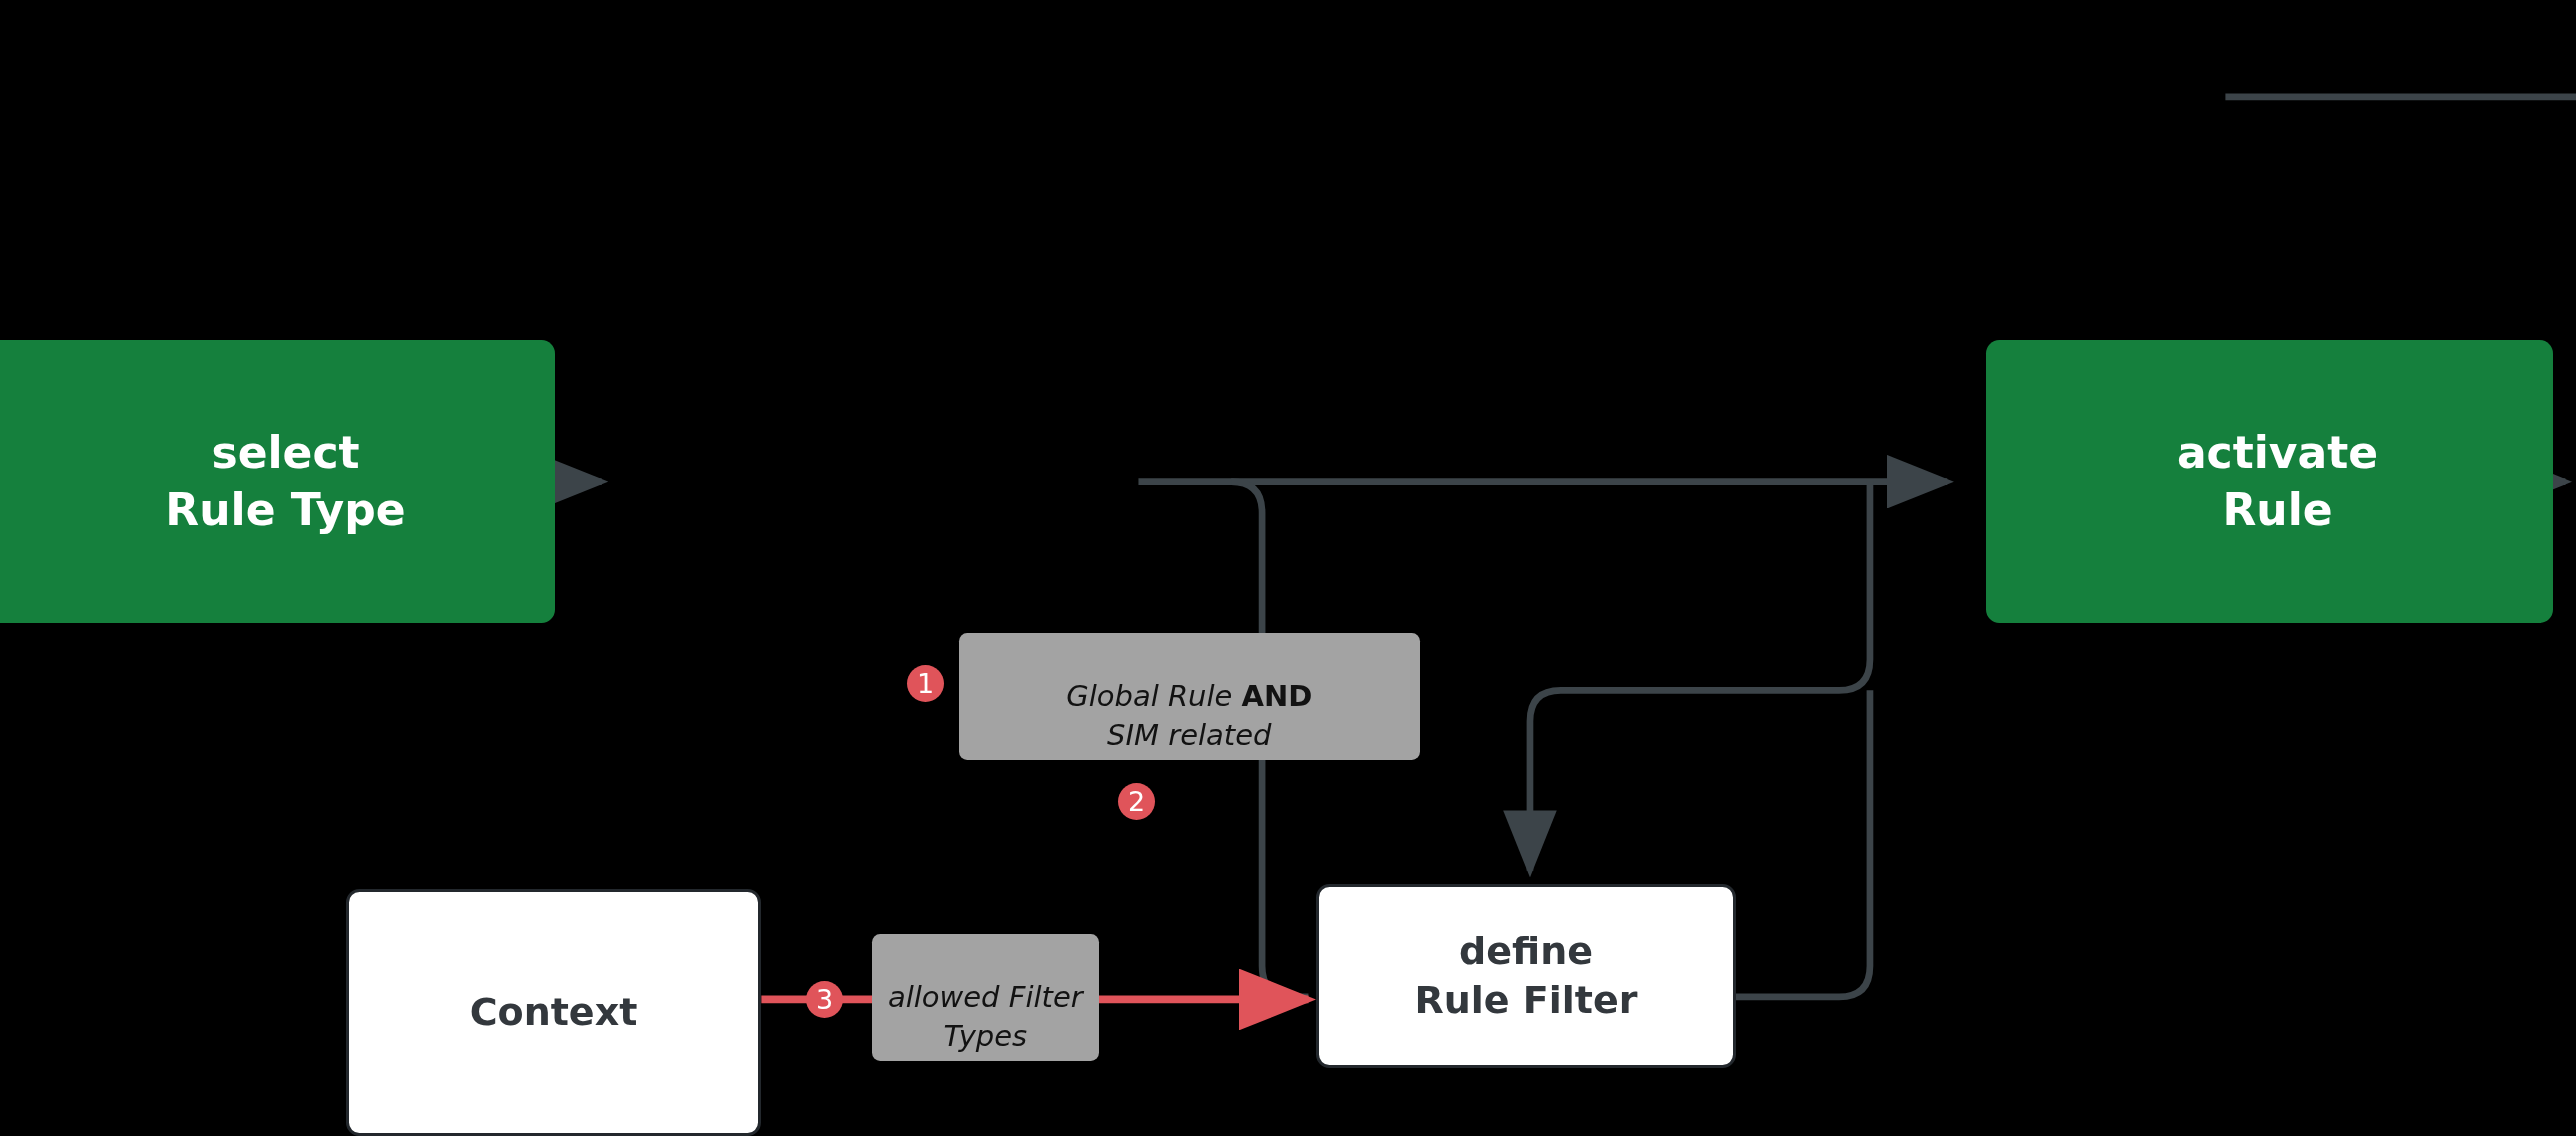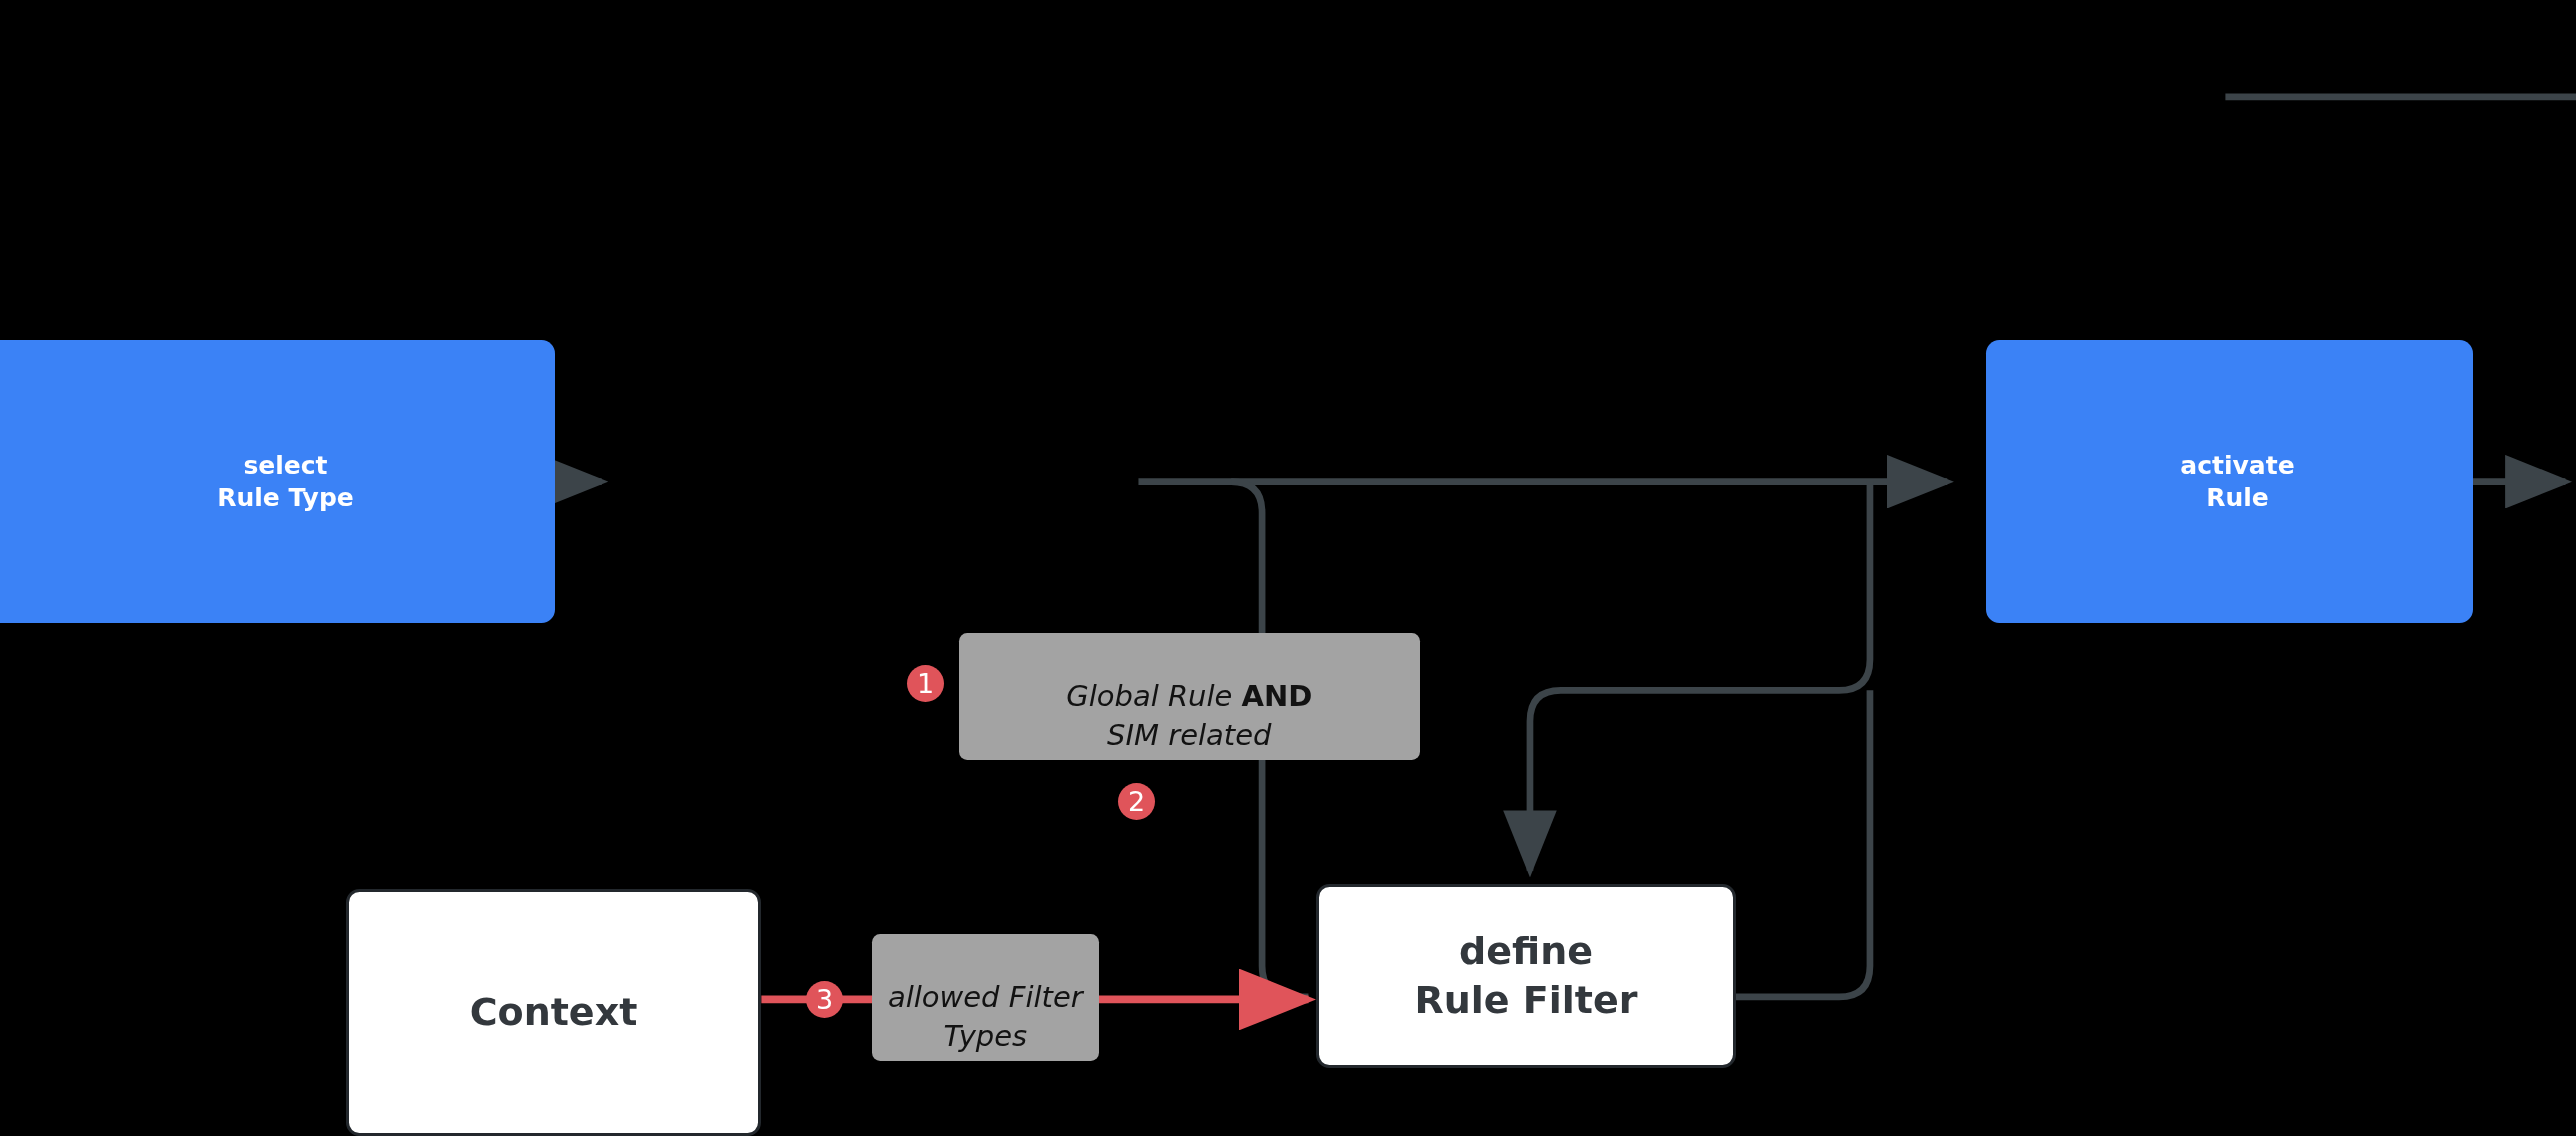--- a/index.html
+++ b/index.html
@@ -3,21 +3,21 @@
 <meta charset="utf-8">
 <style>
   html,body{margin:0;padding:0;background:#000;}
   #stage{position:relative;width:3709px;height:1136px;background:#000;overflow:hidden;
          font-family:"DejaVu Sans", sans-serif;}
   svg.edges{position:absolute;left:0;top:0;width:3709px;height:1136px;overflow:visible;}
 
   .node{position:absolute;box-sizing:border-box;display:flex;align-items:center;
         justify-content:center;text-align:center;border-radius:13.4px;
         font-weight:700;line-height:1.28;}
-  .node.teal{background:#3b82f6;color:#ffffff;font-size:25px;padding-left:16px;}
+  .node.teal{background:#15803d;color:#ffffff;font-size:44px;padding-left:16px;}
   .node.white{background:#ffffff;color:#33383d;font-size:38px;border:3.1px solid #23282d;}
   .node .lbl{white-space:pre-line;padding:0 13.4px;}
 
   .edge-label{position:absolute;background:#a3a3a3;color:#121212;
               font-size:29px;font-style:italic;border-radius:8.2px;
               padding:5.2px 11.3px;line-height:1.34;text-align:center;white-space:pre-line;}
   .edge-label b{font-style:normal;font-weight:700;}
 
   .badge{position:absolute;width:37px;height:37px;border-radius:50%;
          background:#e0545a;color:#ffffff;font-size:27px;font-weight:500;
@@ -66,21 +66,21 @@
       <path d="M 1478 1940 L 2540 1940" marker-end="url(#ahr)"></path>
     </g>
   </svg>
 
   <div class="node teal" style="left:0px;top:340px;width:555px;height:283px;border-top-left-radius:0;border-bottom-left-radius:0;">
     <span class="lbl">select
 Rule Type</span>
   </div>
 
 
-  <div class="node teal" style="left:1986px;top:340px;width:487px;height:283px;">
+  <div class="node teal" style="left:1986px;top:340px;width:567px;height:283px;">
     <span class="lbl">activate
 Rule</span>
   </div>
 
   <div class="node white" style="left:346px;top:889px;width:415px;height:247px;">
     <span class="lbl">Context</span>
   </div>
 
   <div class="node white" style="left:1316px;top:884px;width:420px;height:184px;">
     <span class="lbl">define

